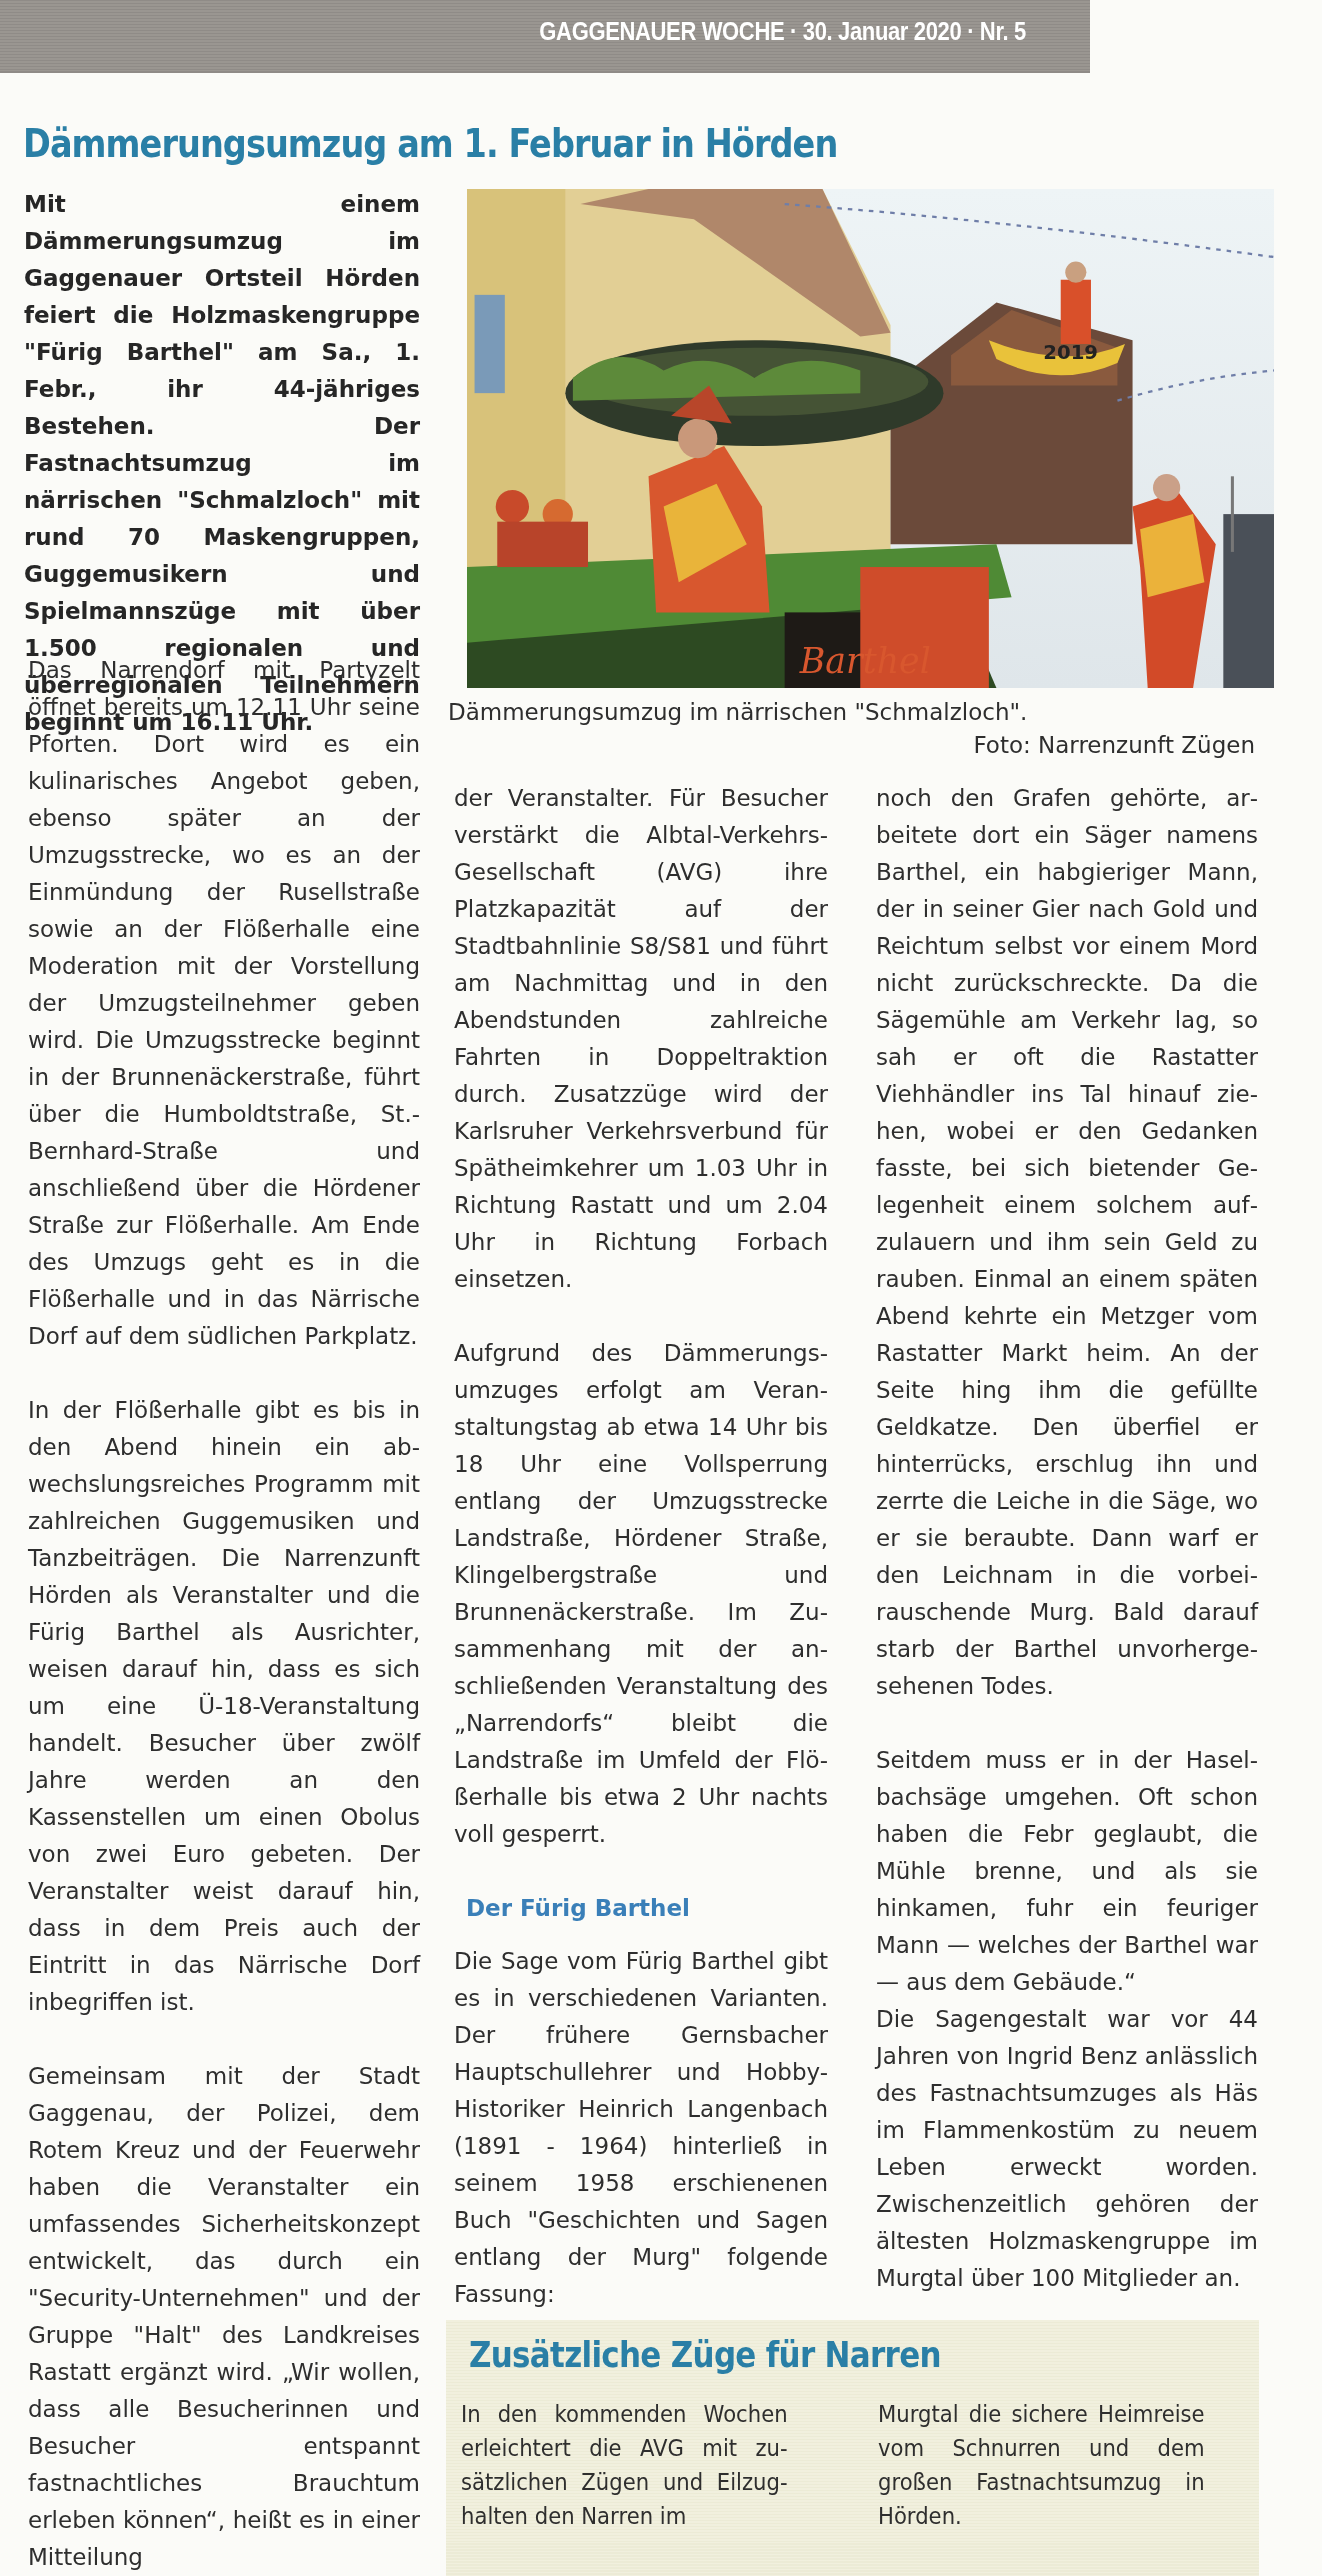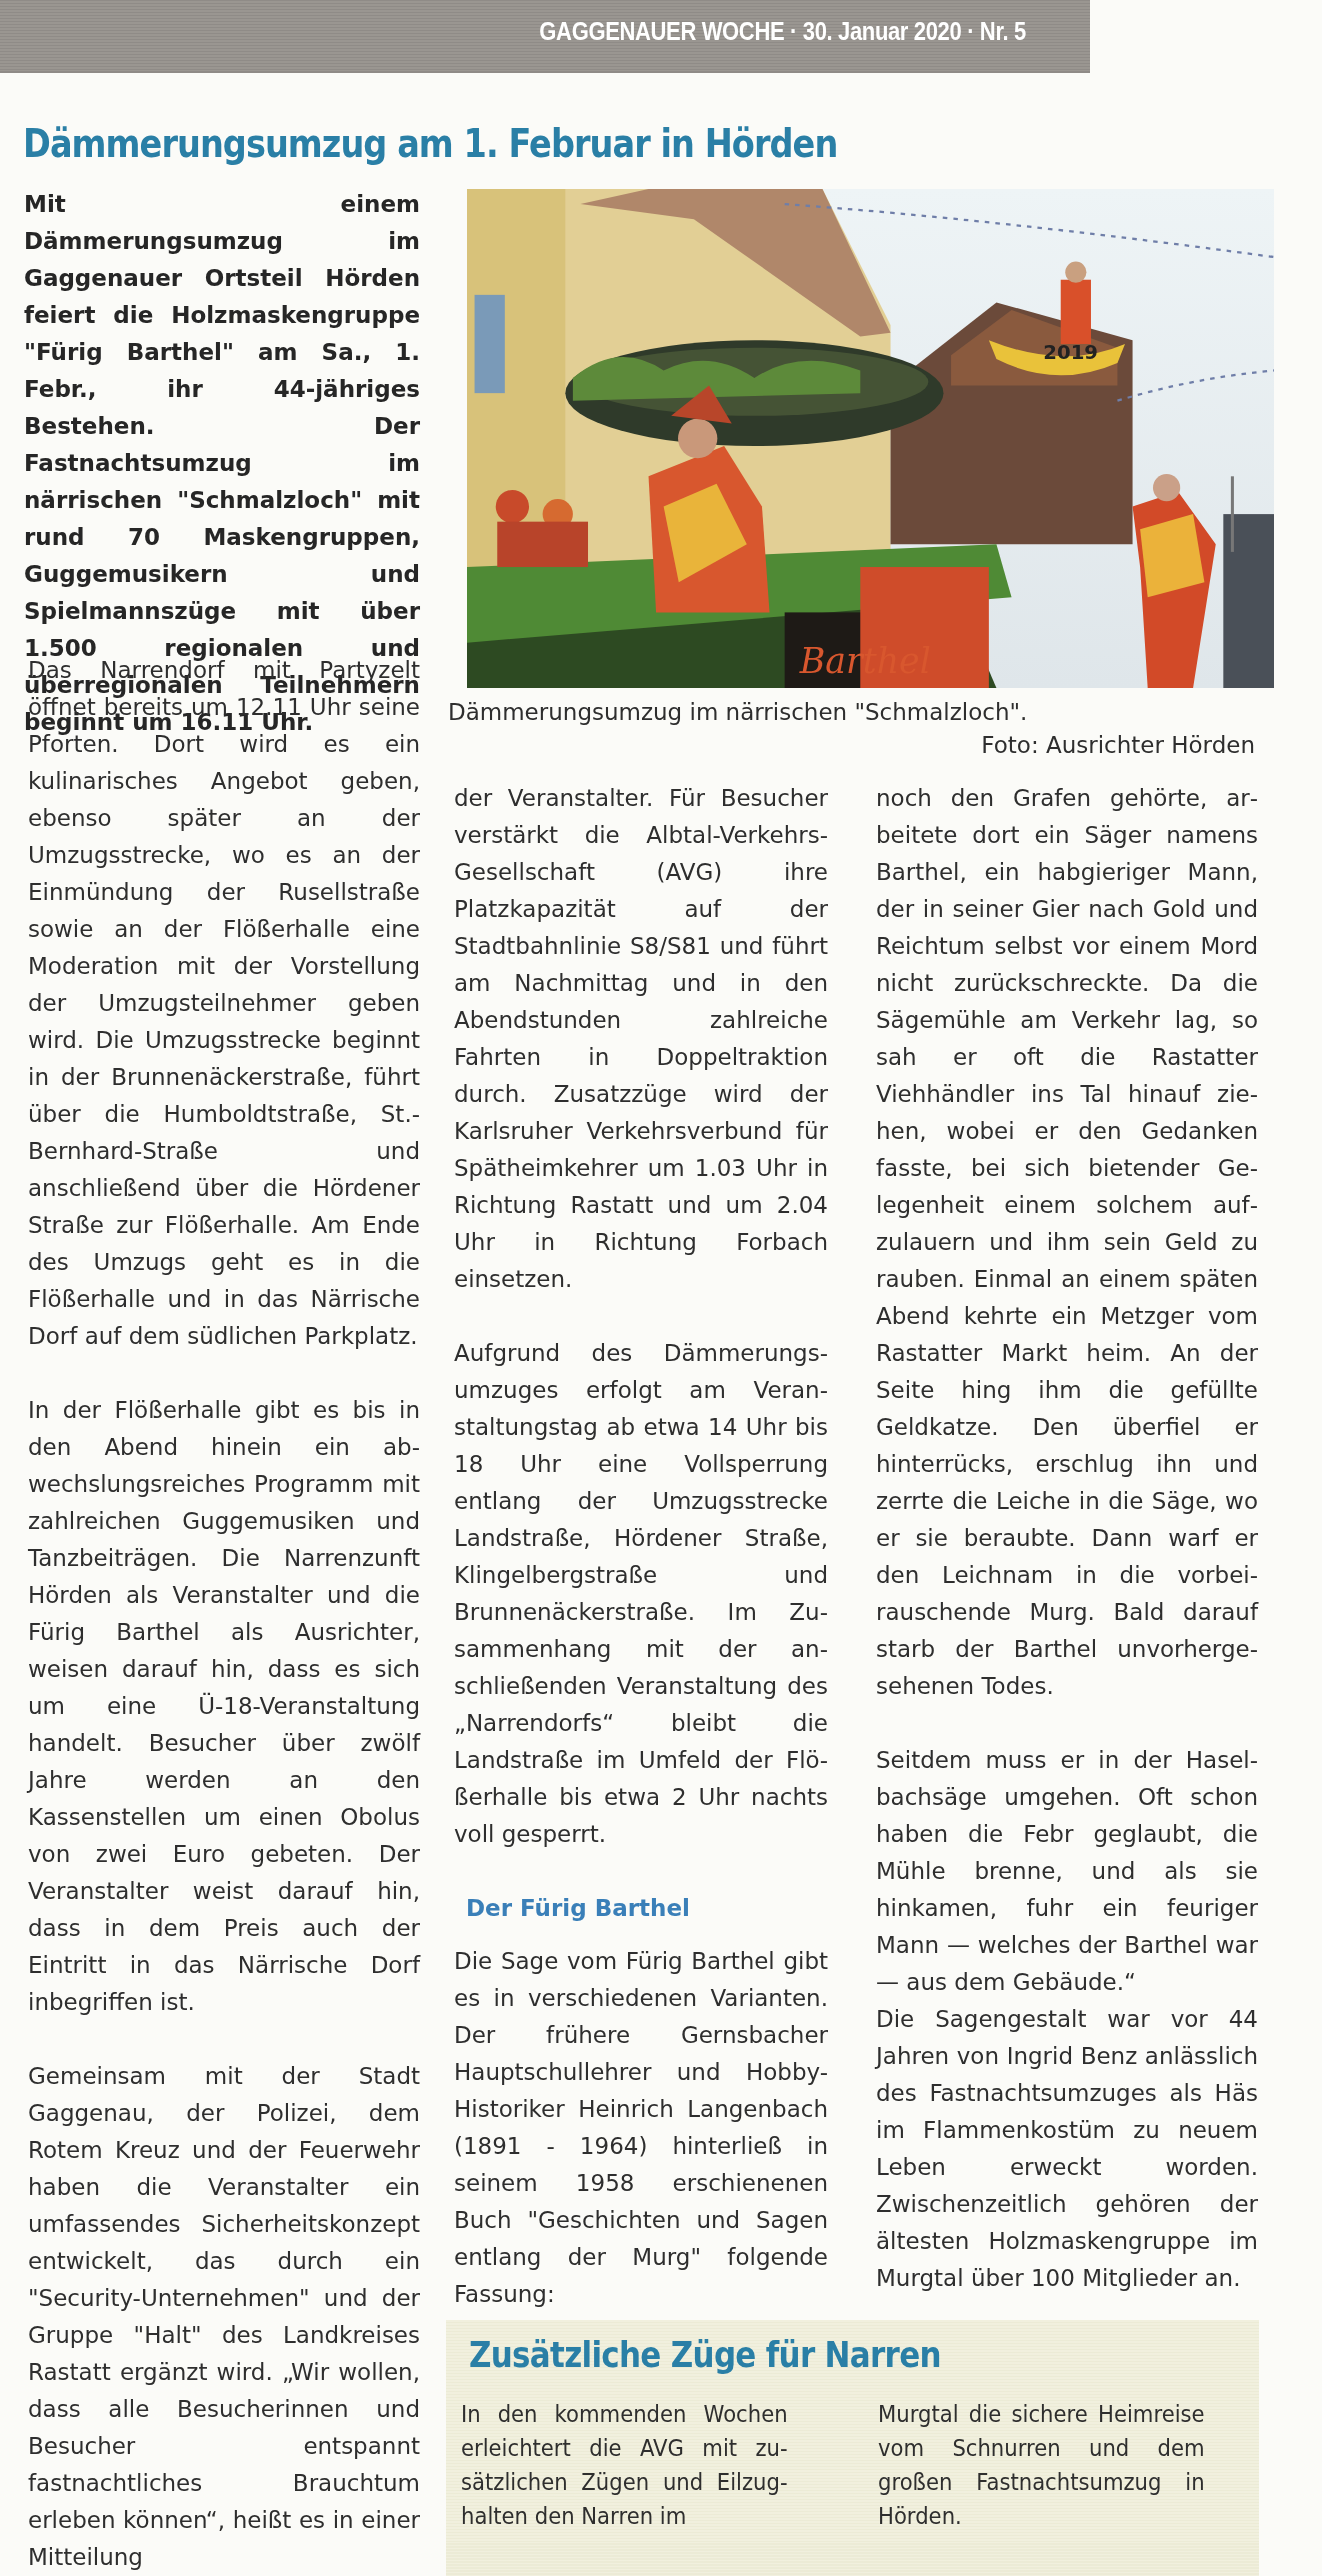--- a/index.html
+++ b/index.html
@@ -128,21 +128,21 @@
 
     <path d="M420,20 Q700,40 1067,90" stroke="#6f7ea8" stroke-width="3" fill="none" stroke-dasharray="6,8"></path>
     <path d="M860,280 Q960,250 1067,240" stroke="#6f7ea8" stroke-width="3" fill="none" stroke-dasharray="6,8"></path>
 
     <text x="440" y="640" font-family="DejaVu Serif, serif" font-style="italic" font-size="46" fill="#d8572e">Barthel</text>
   </svg>
 </div>
 
 <div class="caption">
   <span>Dämmerungsumzug im närrischen "Schmalzloch".</span>
-  <span class="credit">Foto: Ausrichter Hörden</span>
+  <span class="credit">Foto: Narrenzunft Zügen</span>
 </div>
 
 <div class="col" style="left:24px; top:652px; width:396px;">
   <p>Das Narrendorf mit Party­zelt öffnet bereits um 12.11 Uhr seine Pforten. Dort wird es ein kulinarisches Angebot geben, ebenso später an der Umzugsstrecke, wo es an der Einmündung der Rusellstraße sowie an der Flößerhalle eine Moderation mit der Vorstel­lung der Umzugsteilnehmer geben wird. Die Umzugs­strecke beginnt in der Brun­nenäckerstraße, führt über die Humboldtstraße, St.-Bern­hard-Straße und anschließend über die Hördener Straße zur Flößerhalle. Am Ende des Um­zugs geht es in die Flößerhalle und in das Närrische Dorf auf dem südlichen Parkplatz.</p>
   <p>In der Flößerhalle gibt es bis in den Abend hinein ein ab­wechslungsreiches Programm mit zahlreichen Guggemusi­ken und Tanzbeiträgen. Die Narrenzunft Hörden als Ver­anstalter und die Fürig Barthel als Ausrichter, weisen darauf hin, dass es sich um eine Ü-18-Veranstaltung handelt. Be­sucher über zwölf Jahre wer­den an den Kassenstellen um einen Obolus von zwei Euro gebeten. Der Veranstalter weist darauf hin, dass in dem Preis auch der Eintritt in das Närrische Dorf inbegriffen ist.</p>
   <p>Gemeinsam mit der Stadt Gaggenau, der Polizei, dem Rotem Kreuz und der Feuer­wehr haben die Veranstalter ein umfassendes Sicherheits­konzept entwickelt, das durch ein "Security-Unternehmen" und der Gruppe "Halt" des Landkreises Rastatt ergänzt wird. „Wir wollen, dass alle Besucherinnen und Besucher entspannt fastnachtliches Brauchtum erleben können“, heißt es in einer Mitteilung</p>
 </div>
 
 <div class="col" style="left:450px; top:780px; width:378px;">
   <p>der Veranstalter. Für Besu­cher verstärkt die Albtal-Verkehrs-Gesellschaft (AVG) ihre Platzkapazität auf der Stadtbahnlinie S8/S81 und führt am Nachmittag und in den Abendstunden zahlrei­che Fahrten in Doppeltraktion durch. Zusatzzüge wird der Karlsruher Verkehrsverbund für Spätheimkehrer um 1.03 Uhr in Richtung Rastatt und um 2.04 Uhr in Richtung For­bach einsetzen.</p>

